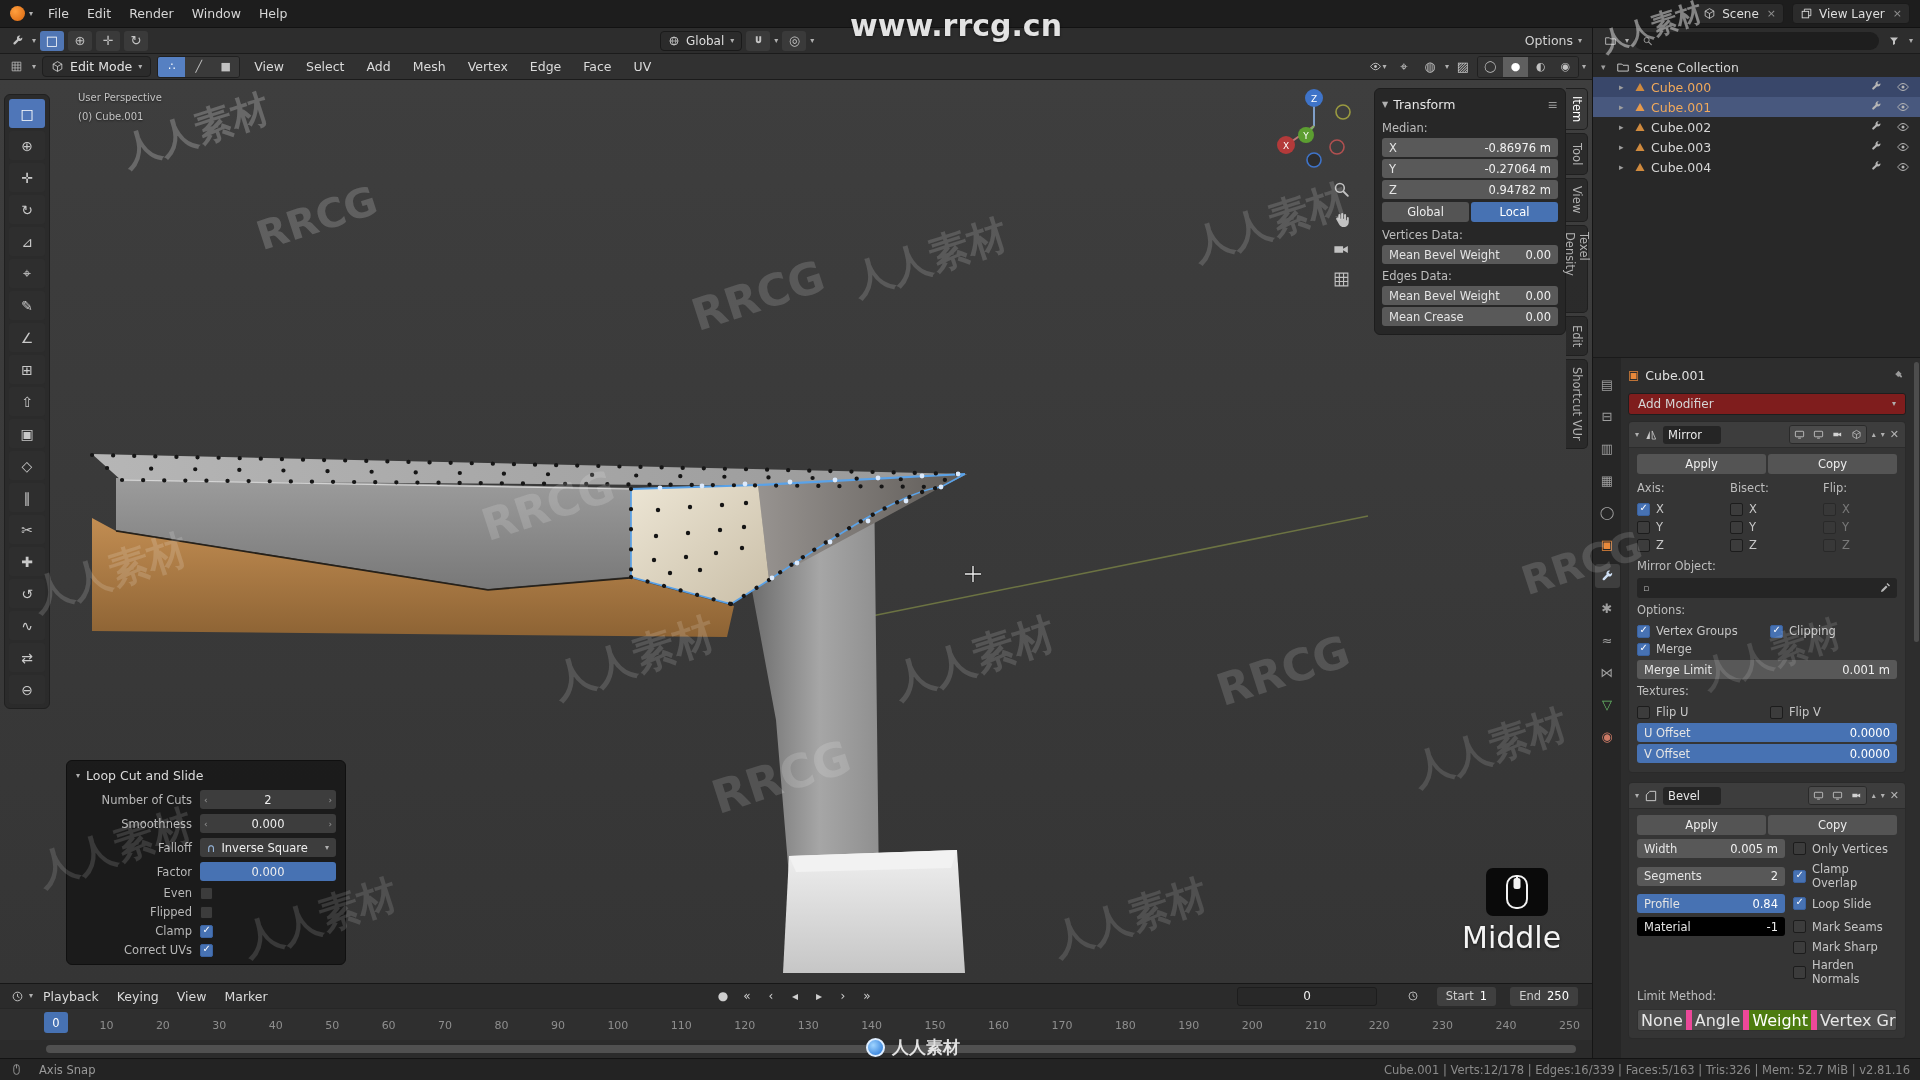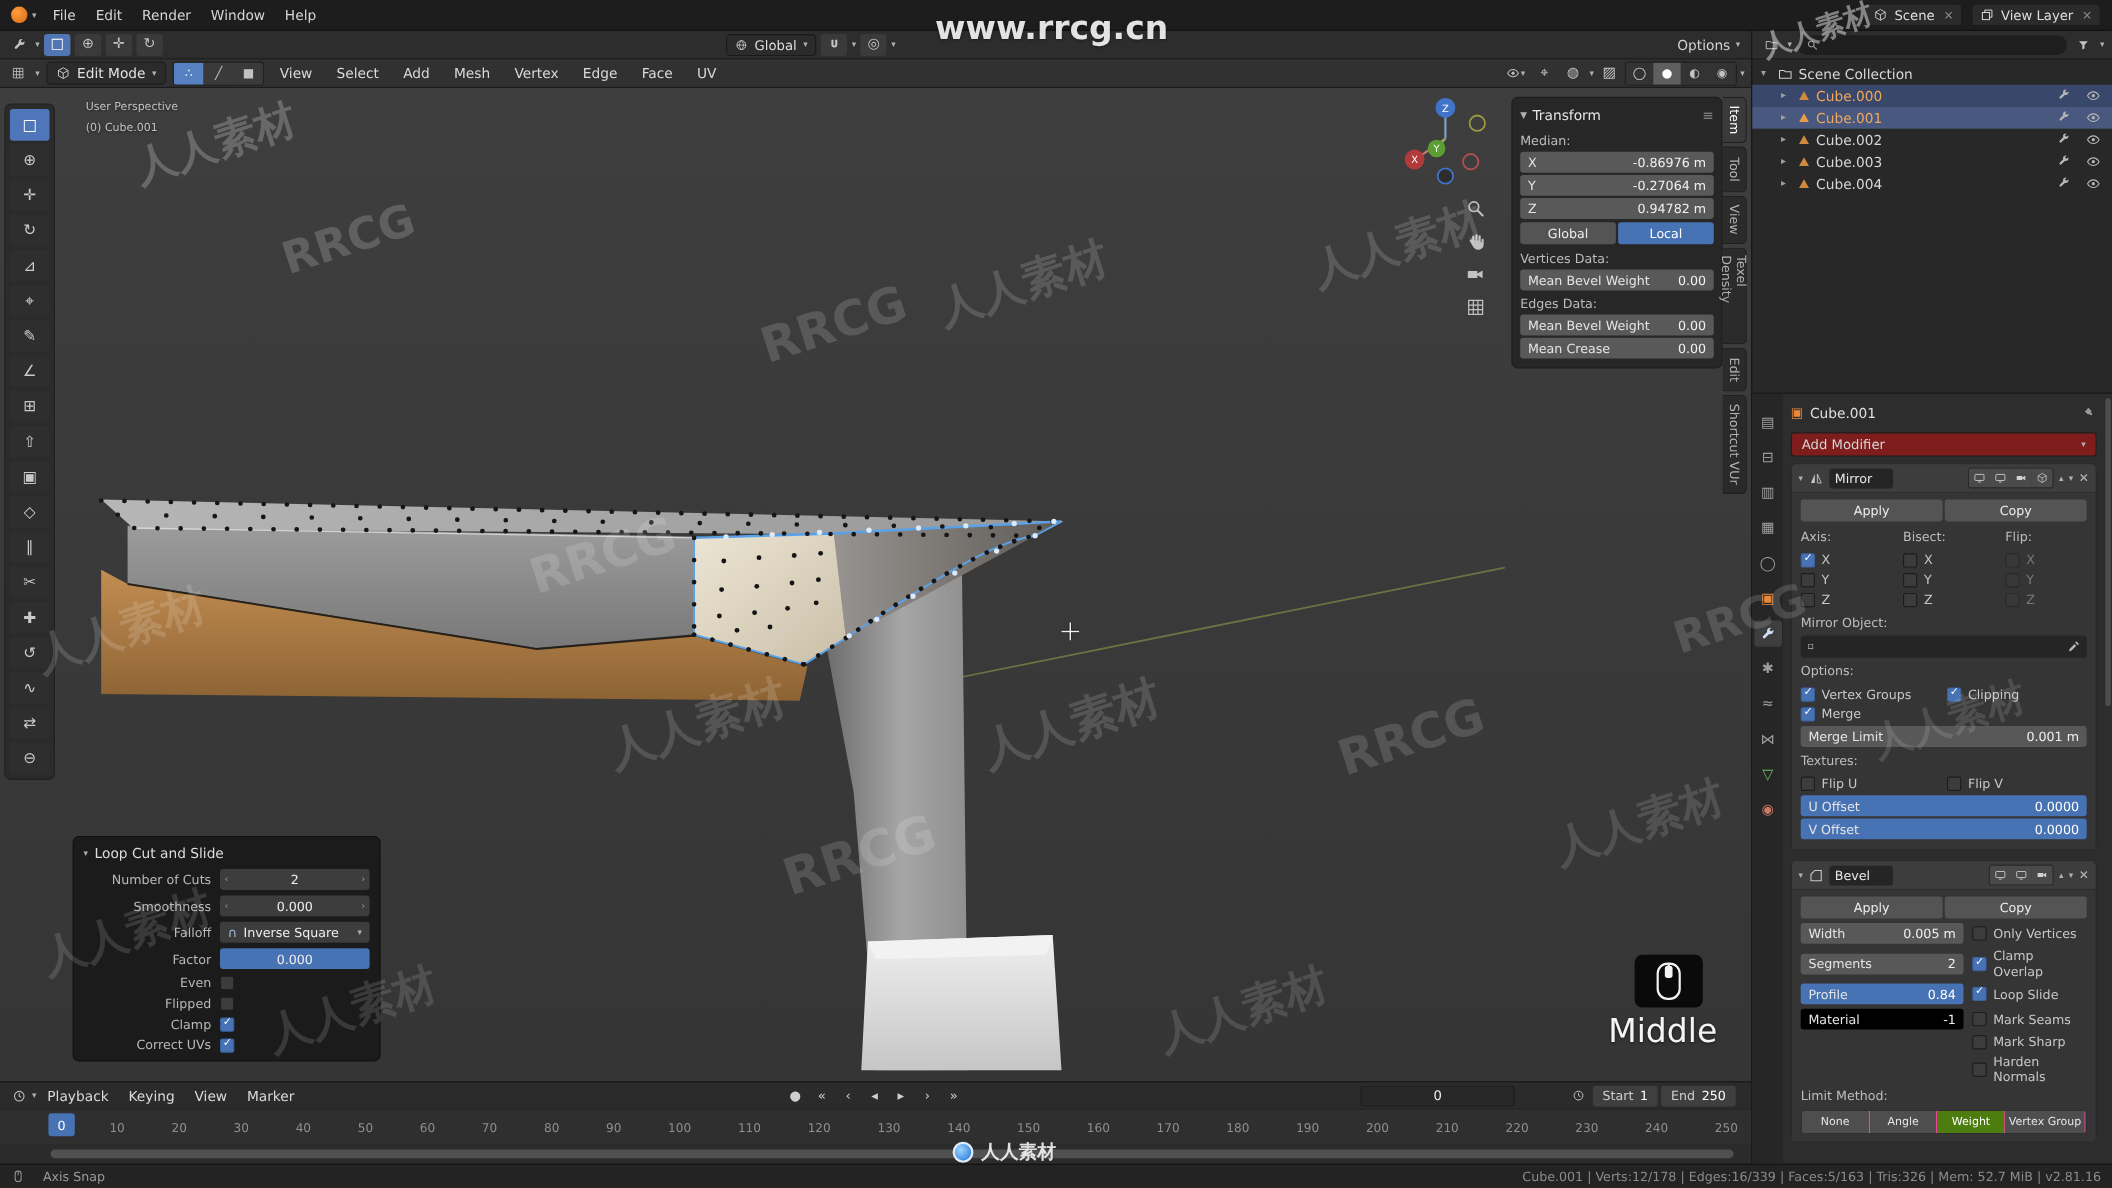--- a/index.html
+++ b/index.html
@@ -100,29 +100,29 @@
 .modname{background:#252525;border-radius:3px;height:18px;width:58px;padding:0 5px;color:#e8e8e8;font-size:11.5px;overflow:hidden;white-space:nowrap;display:flex;align-items:center}
 .tgl{display:flex;border:1px solid #2a2a2a;border-radius:3px;overflow:hidden}
 .tgl .iconbtn{width:19px;height:17px;background:#4a4a4a;border-radius:0;color:#d2d2d2}
 .modbody{padding:6px 8px 0}
 .grid3{display:grid;grid-template-columns:1fr 1fr .85fr;gap:4px 6px;margin:4px 0}
 .grid2{display:grid;grid-template-columns:1fr 1fr;gap:4px 6px;margin:4px 0}
 .objfld{height:20px;background:#252525;border-radius:3px;display:flex;align-items:center;gap:6px;padding:0 6px;color:#b8b8b8;margin:2px 0}
 .dim{opacity:.45}
 .bevgrid{display:grid;grid-template-columns:148px 1fr;gap:4px 8px;align-items:center;margin-top:4px}
 .seg{display:flex;border-radius:3px;overflow:hidden;border:1px solid #303030;margin-top:3px}
-.seg div{flex:1;height:20px;background:#4e4e4e;display:flex;align-items:center;justify-content:center;font-size:10px;color:#e6e6e6;border-right:1px solid #ec4899;white-space:nowrap;padding:0 3px}
+.seg div{flex:1;height:20px;background:#4e4e4e;display:flex;align-items:center;justify-content:center;font-size:16px;color:#e6e6e6;border-right:6px solid #ec4899;white-space:nowrap;padding:0 3px}
 .seg div.on{background:#4d7c0f;color:#fff}
 #prop-scroll{position:absolute;right:1px;top:4px;width:5px;height:280px;background:#4d4d4d;border-radius:3px}
 
 #tl-header{position:absolute;left:0;top:983px;width:1592px;height:25px;background:#2b2b2b;border-top:1px solid #171717;display:flex;align-items:center;gap:2px;padding:0 7px}
 #tl-transport{position:absolute;left:712px;display:flex;gap:2px}
 #tl-transport .iconbtn{width:22px;height:19px;font-size:12px;color:#cfcfcf}
 #tl-frame{position:absolute;left:1237px;width:140px;height:19px;background:#282828;border:1px solid #1d1d1d;border-radius:3px;display:flex;align-items:center;justify-content:center;color:#eee;font-size:12px}
-#tl-range{position:absolute;right:14px;display:flex;gap:3px;align-items:center}
+#tl-range{position:absolute;right:14px;display:flex;gap:14px;align-items:center}
 .rngfld{height:19px;background:#3f3f3f;border-radius:3px;display:flex;align-items:center;gap:6px;padding:0 9px;font-size:11.5px;color:#cfcfcf}
 .rngfld b{color:#fff;font-weight:normal}
 #tl-ruler{position:absolute;left:0;top:1008px;width:1592px;height:32px;background:#2f2f2f;border-top:1px solid #262626}
 #tl-ticks{position:absolute;left:50px;right:12px;top:10px;display:flex;justify-content:space-between;font-size:11px;color:#8e8e8e}
 #playhead{position:absolute;left:44px;top:3px;width:24px;height:21px;background:#4772b3;border-radius:3px;color:#fff;font-size:11.5px;display:flex;align-items:center;justify-content:center}
 #tl-scroll{position:absolute;left:0;top:1040px;width:1592px;height:18px;background:#2b2b2b}
 #tl-scroll .bar{position:absolute;left:46px;right:16px;top:5px;height:8px;background:#505050;border-radius:4px}
 
 #statusbar{position:absolute;left:0;top:1058px;width:1920px;height:22px;background:#232323;border-top:1px solid #131313;display:flex;align-items:center;padding:0 10px;color:#9a9a9a;font-size:11.5px;gap:16px}
 #status-right{margin-left:auto;color:#8b8b8b}

